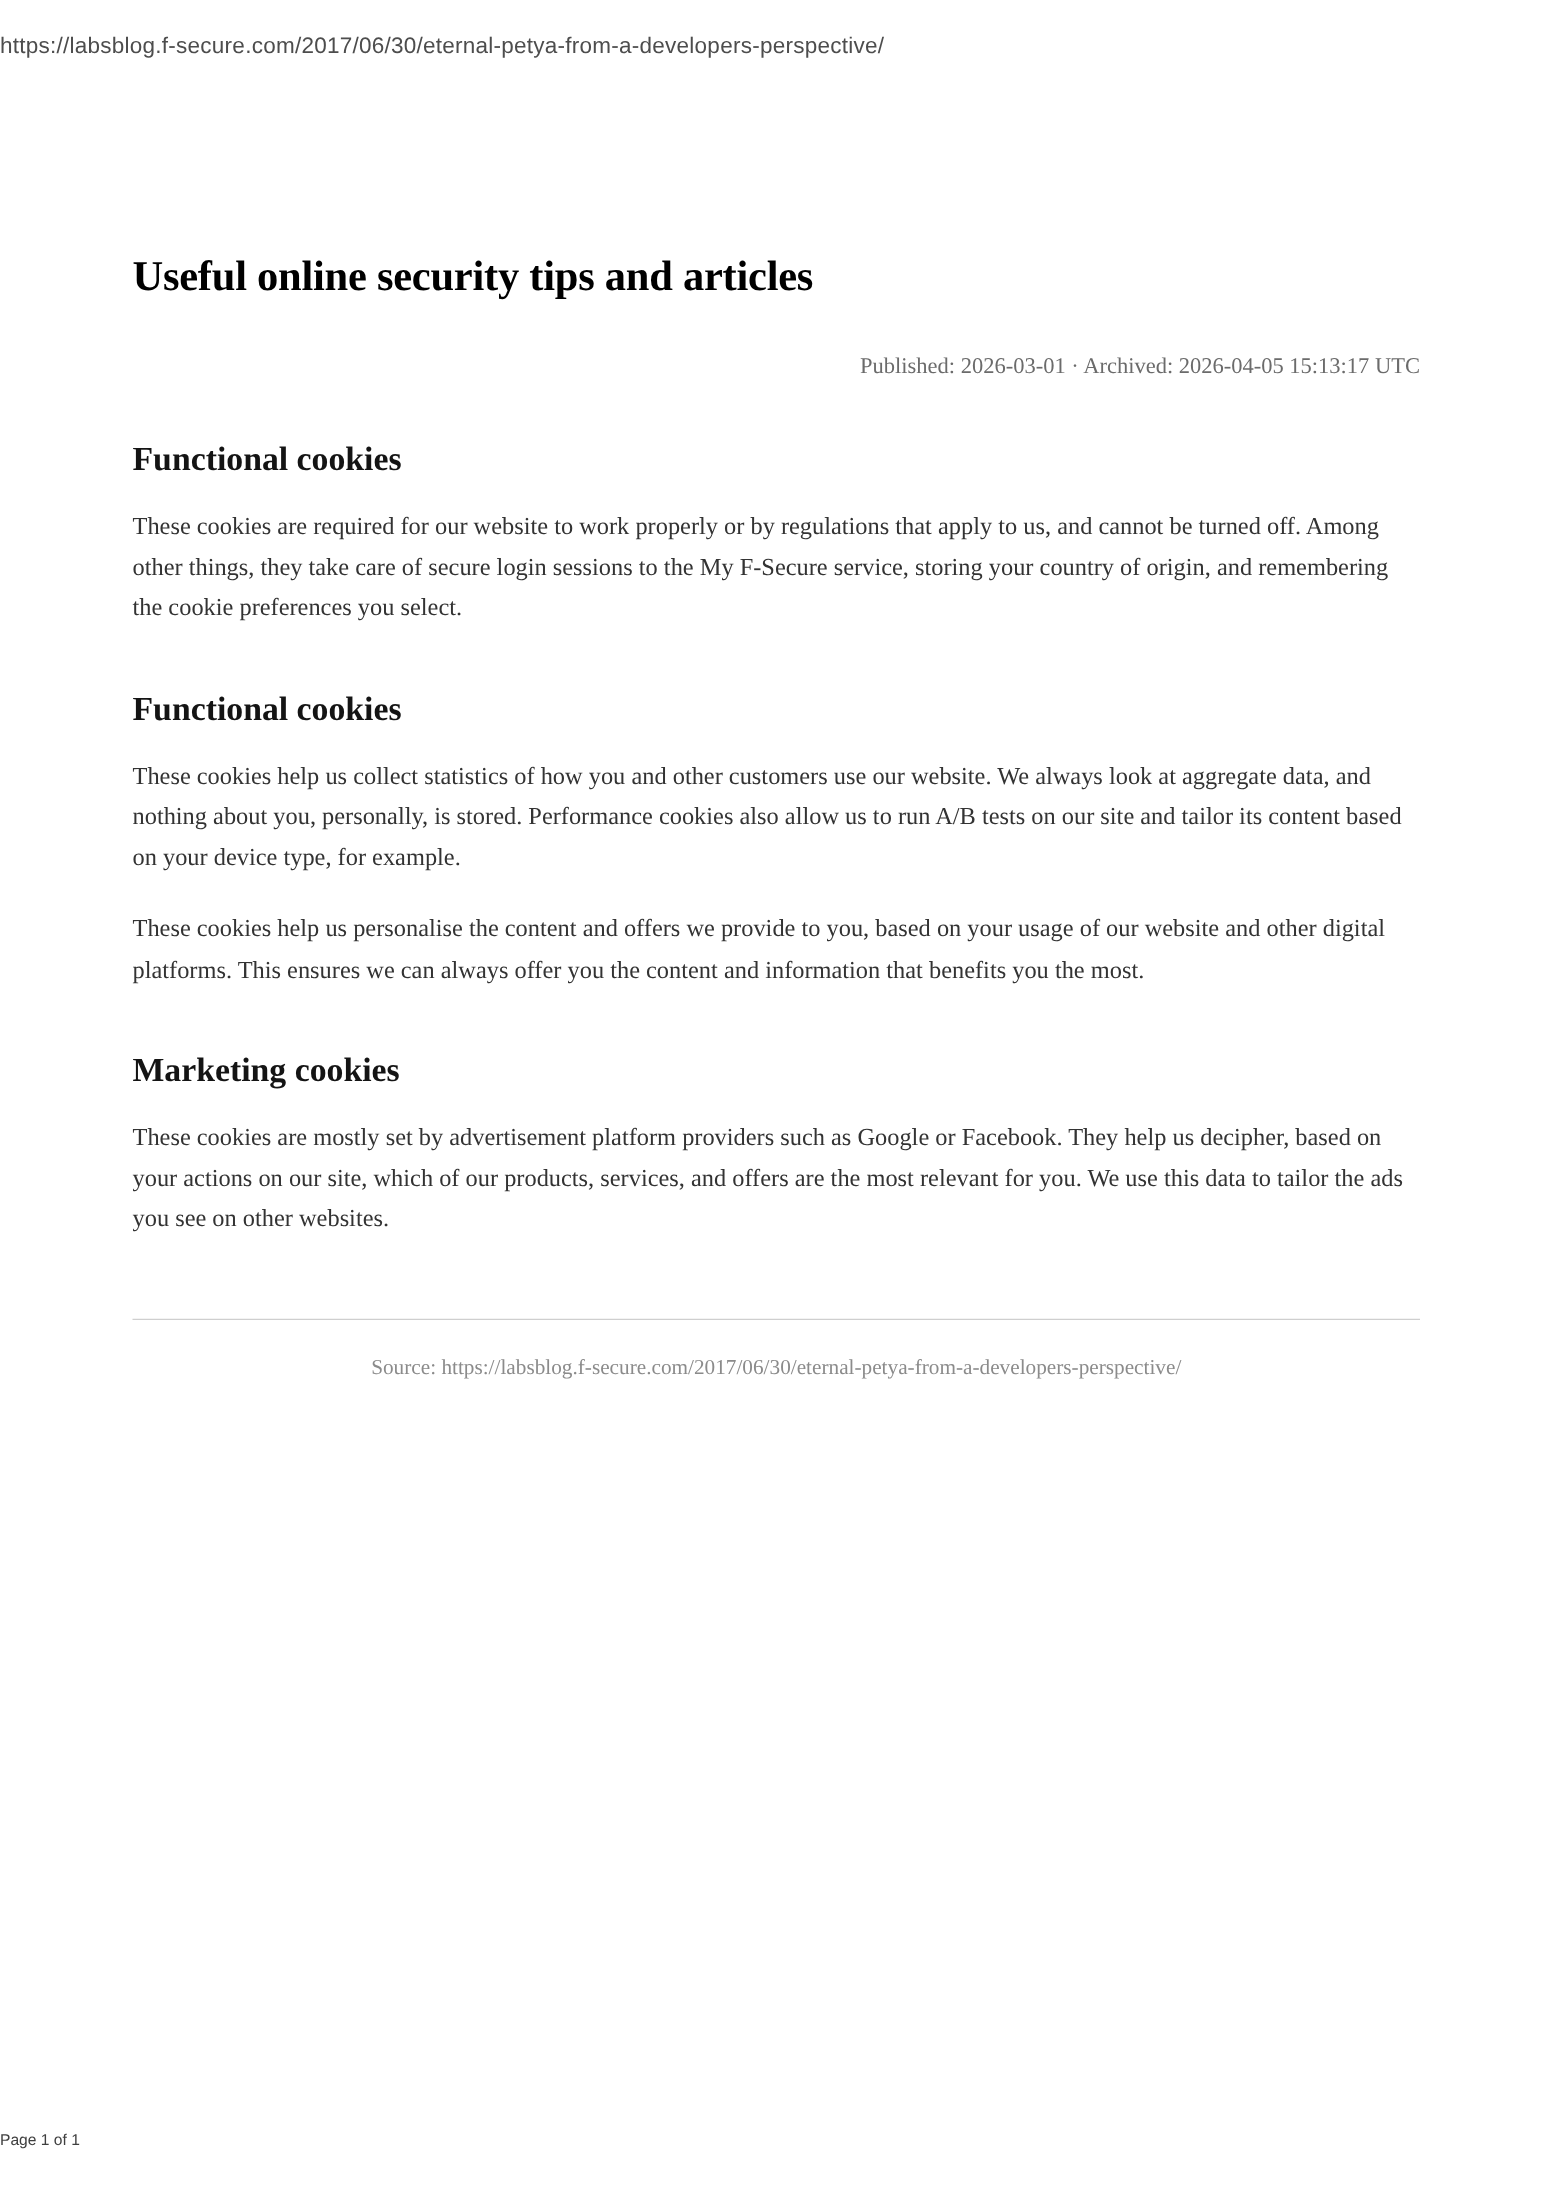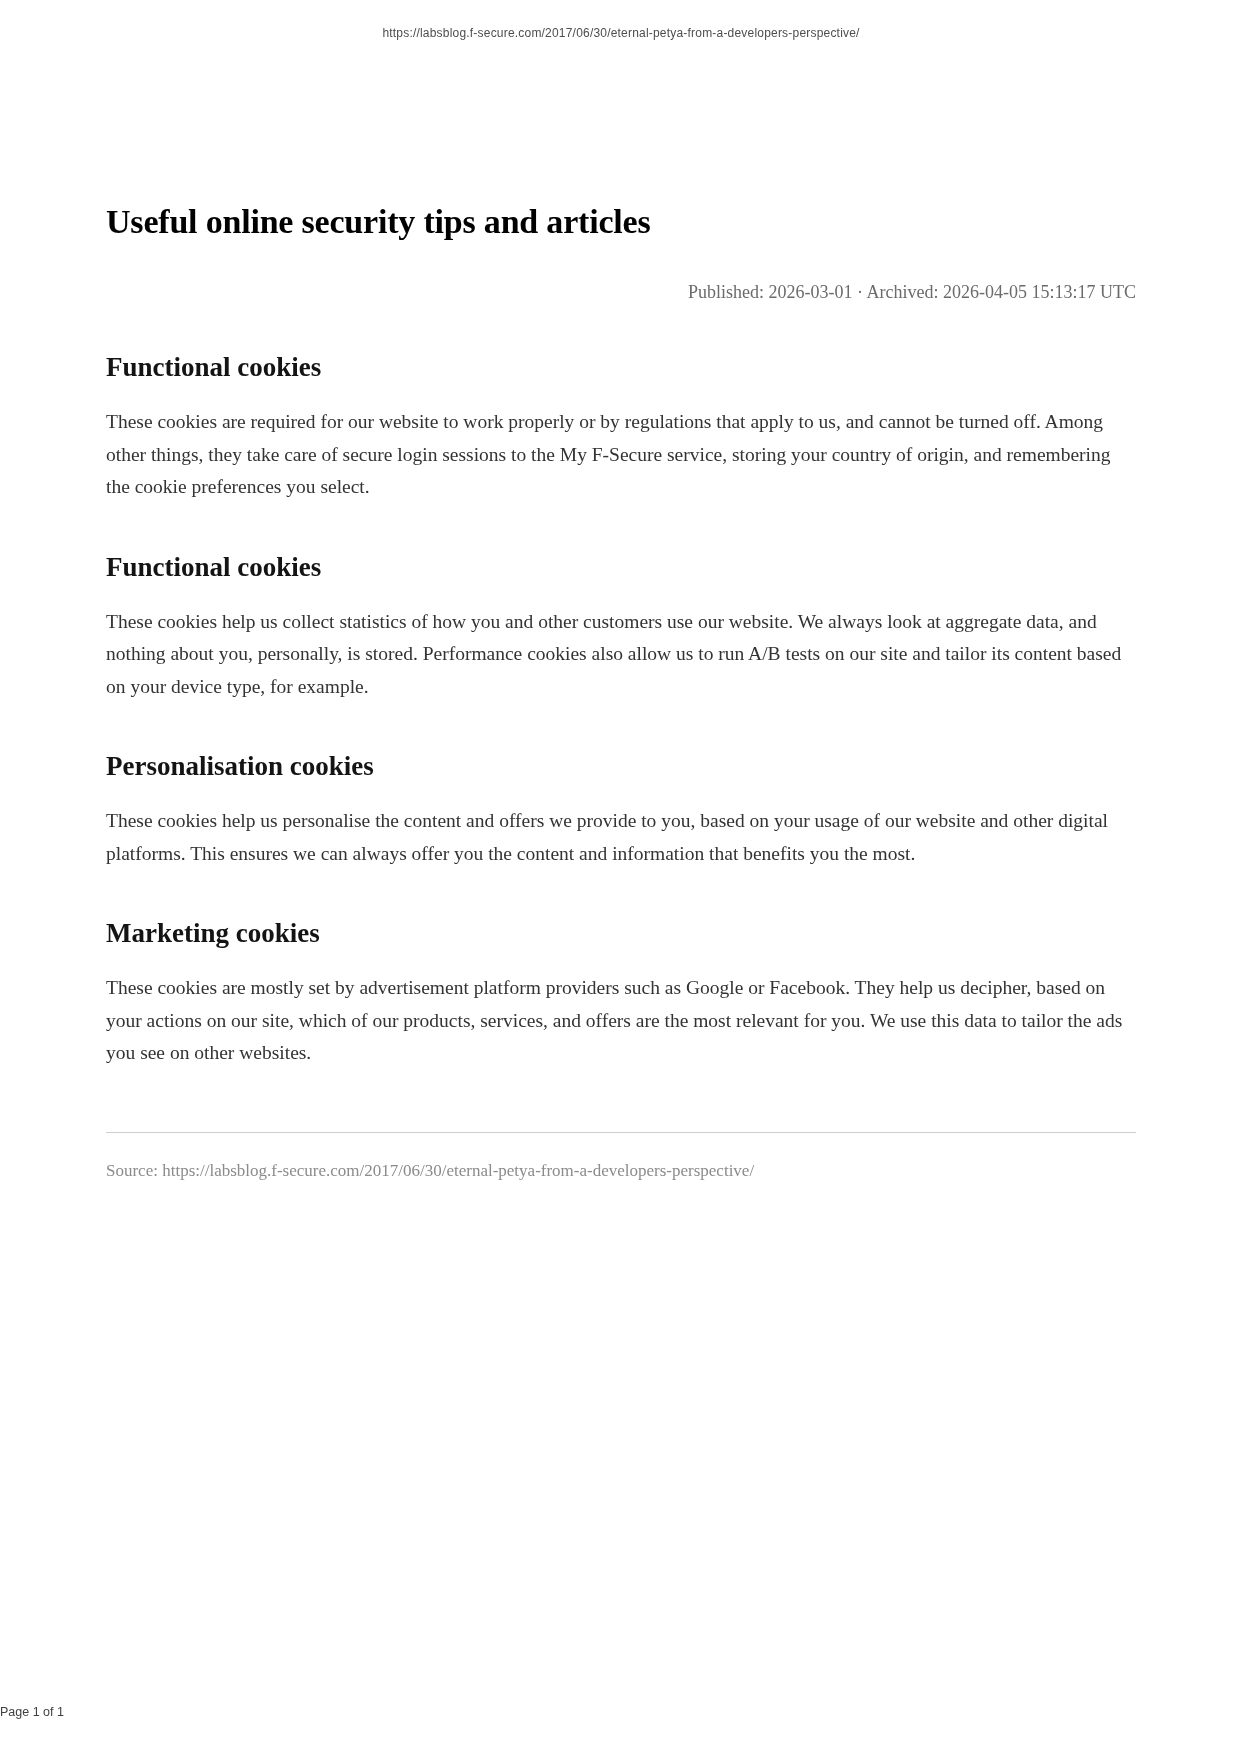--- a/index.html
+++ b/index.html
@@ -17,23 +17,23 @@
     width: 1242px;
     height: 1756px;
     background: #ffffff;
     overflow: hidden;
   }
   .print-header {
     position: absolute;
     top: 26px;
     left: 0;
     width: 100%;
-    text-align: center;
+    text-align: left;
     font-family: "Liberation Sans", sans-serif;
-    font-size: 12px;
+    font-size: 18px;
     letter-spacing: 0.2px;
     color: #4d4d4d;
   }
   .content {
     padding: 0 106px;
   }
   h1.title {
     margin: 0;
     padding-top: 198px;
     font-size: 34px;
@@ -66,20 +66,21 @@
     margin: 62px 0 0 0;
     border: none;
     border-top: 1px solid #cfcfcf;
     height: 0;
   }
   .source-line {
     margin-top: 27px;
     font-size: 17px;
     line-height: 22px;
     color: #8b8b8b;
+    text-align: center;
   }
   .print-footer {
     position: absolute;
     top: 1705px;
     left: 0;
     width: 100%;
     text-align: left;
     font-family: "Liberation Sans", sans-serif;
     font-size: 12.5px;
     color: #3f3f3f;
@@ -97,21 +98,20 @@
     <h1 class="title">Useful online security tips and articles</h1>
 
     <div class="meta">Published: 2026-03-01 · Archived: 2026-04-05 15:13:17 UTC</div>
 
     <h3 class="section-heading">Functional cookies</h3>
     <p class="section-body">These cookies are required for our website to work properly or by regulations that apply to us, and cannot be turned off. Among other things, they take care of secure login sessions to the My F-Secure service, storing your country of origin, and remembering the cookie preferences you select.</p>
 
     <h3 class="section-heading">Functional cookies</h3>
     <p class="section-body">These cookies help us collect statistics of how you and other customers use our website. We always look at aggregate data, and nothing about you, personally, is stored. Performance cookies also allow us to run A/B tests on our site and tailor its content based on your device type, for example.</p>
 
-    <h3 class="section-heading">Personalisation cookies</h3>
     <p class="section-body">These cookies help us personalise the content and offers we provide to you, based on your usage of our website and other digital platforms. This ensures we can always offer you the content and information that benefits you the most.</p>
 
     <h3 class="section-heading">Marketing cookies</h3>
     <p class="section-body">These cookies are mostly set by advertisement platform providers such as Google or Facebook. They help us decipher, based on your actions on our site, which of our products, services, and offers are the most relevant for you. We use this data to tailor the ads you see on other websites.</p>
 
     <hr class="divider">
 
     <div class="source-line">Source: https://labsblog.f-secure.com/2017/06/30/eternal-petya-from-a-developers-perspective/</div>
 
   </div>

